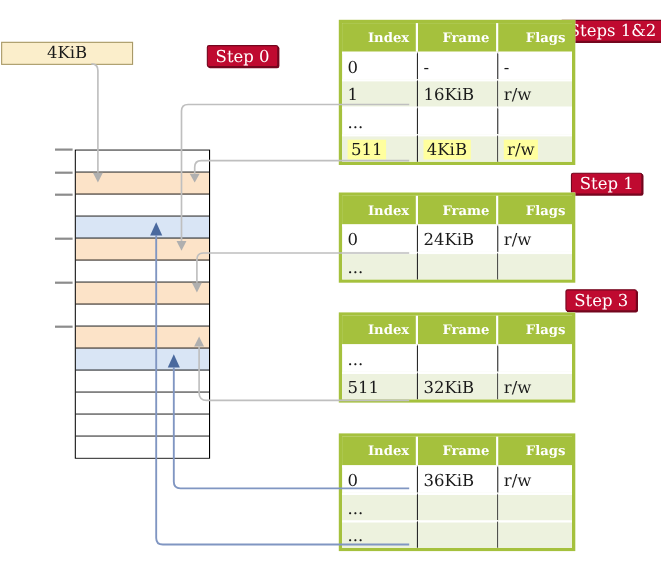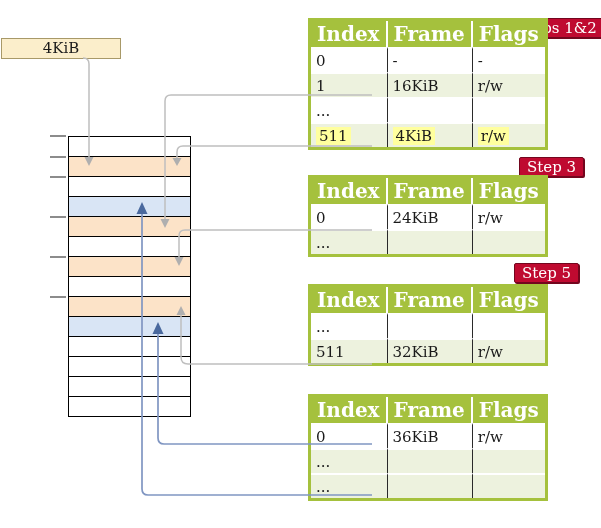--- a/index.html
+++ b/index.html
@@ -20,21 +20,21 @@
   
   .stack{position:absolute;left:68px;top:136px;width:121px;border:1px solid #000;}
   .stack .row{height:19px;border-bottom:1px solid #000;background:#fff;}
   .stack .row:last-child{border-bottom:none;}
   .stack .row.page-table{background:var(--orange);}
   .stack .row.mapped-page{background:var(--blue);}
   .tick{position:absolute;left:50px;width:16px;height:2px;background:#8C8C8C;}
   
   table.ptable{position:absolute;left:308px;border-collapse:separate;border-spacing:0;
                border:3px solid var(--green);background:#fff;table-layout:fixed;z-index:5;}
-  table.ptable th{background:var(--green);color:#fff;font-weight:bold;font-size:20px;
+  table.ptable th{background:var(--green);color:#fff;font-weight:bold;font-size:12px;
                   text-align:right;padding:0 6px;height:26px;border-right:2px solid #fff;
                   font-family:inherit;}
   table.ptable th:last-child{border-right:none;}
   table.ptable td{font-size:15px;color:#1a1a1a;padding:0 5px;height:23px;
                   border-top:2px solid #fff;border-right:1px solid #2a2a2a;
                   white-space:nowrap;overflow:hidden;}
   table.ptable td:last-child{border-right:none;}
   table.ptable tr.shade td{background:var(--shade);}
   .hl{background:var(--hl);padding:0 3px;}
   
@@ -45,23 +45,24 @@
   .ghead{fill:#AFAFAF;}
   .bhead{fill:#4A699E;}
 </style>
 </head>
 <body>
 
 <div id="canvas">
 
   <div class="frame-box">4KiB</div>
 
+  <div class="badge" style="left:188px;top:41px;">Step 0</div>
   <div class="badge" style="left:509px;top:18px;">Steps 1&amp;2</div>
-  <div class="badge" style="left:519px;top:157px;">Step 3</div>
-  <div class="badge" style="left:514px;top:263px;">Step 5</div>
+  <div class="badge" style="left:519px;top:157px;">Step 1</div>
+  <div class="badge" style="left:514px;top:263px;">Step 3</div>
 
   <div class="stack" id="stack">
       <div class="row free"></div>
       <div class="row page-table"></div>
       <div class="row free"></div>
       <div class="row mapped-page"></div>
       <div class="row page-table"></div>
       <div class="row free"></div>
       <div class="row page-table"></div>
       <div class="row free"></div>

